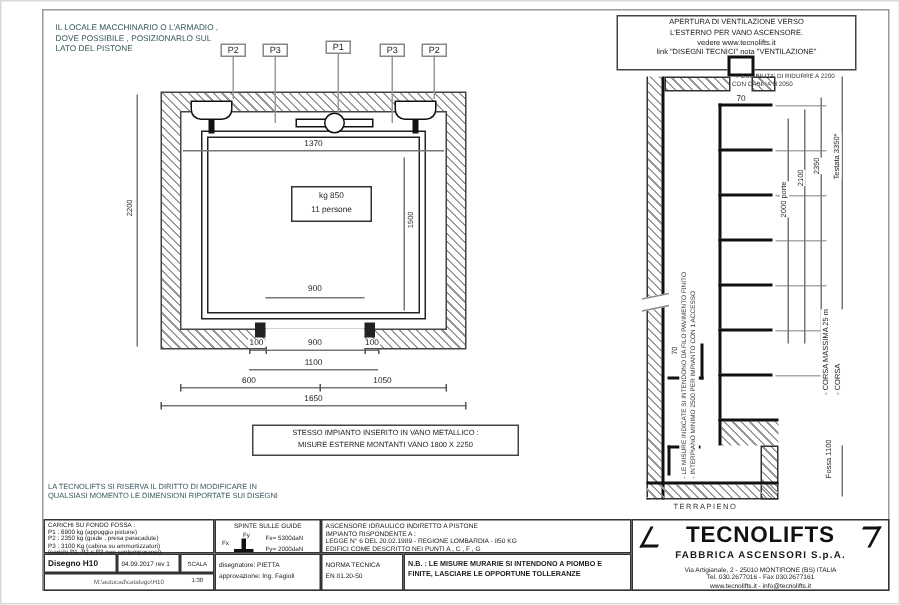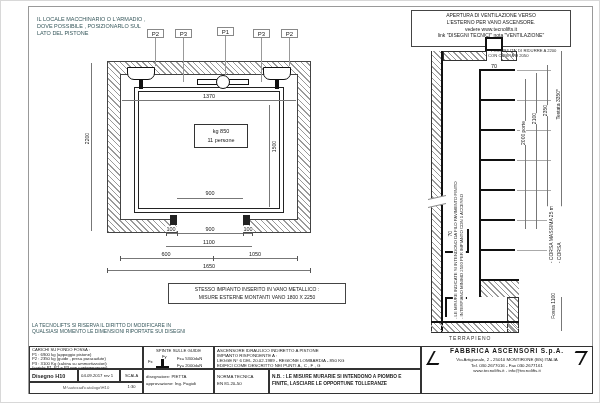--- a/index.html
+++ b/index.html
@@ -202,17 +202,18 @@
 EN 81.20-50</div>
 </div>
 <div class="tb" style="left:268px;top:368px;width:152px;height:25px;">
   <div class="pad ml" style="font-size:4.8px;font-weight:bold;line-height:1.5;padding-top:3px;">N.B. : LE MISURE MURARIE SI INTENDONO A PIOMBO E
 FINITE, LASCIARE LE OPPORTUNE TOLLERANZE</div>
 </div>
 
 <div class="tb" style="left:420px;top:345px;width:172px;height:48px;text-align:center;">
   <div class="brk" style="left:8px;top:4px;border-left:2px solid #111;border-bottom:2px solid #111;"></div>
   <div class="brk" style="right:8px;top:4px;border-right:2px solid #111;border-top:2px solid #111;"></div>
+  <div class="logoName" style="margin-top:1px;">TECNOLIFTS</div>
   <div style="font-size:6.5px;font-weight:bold;letter-spacing:.8px;">FABBRICA ASCENSORI S.p.A.</div>
   <div style="font-size:4.4px;margin-top:2px;">Via Artigianale, 2 - 25010 MONTIRONE (BS) ITALIA</div>
   <div style="font-size:4.4px;">Tel. 030.2677016 - Fax 030.2677161</div>
   <div style="font-size:4.4px;">www.tecnolifts.it - info@tecnolifts.it</div>
 </div>
 
 </body></html>

